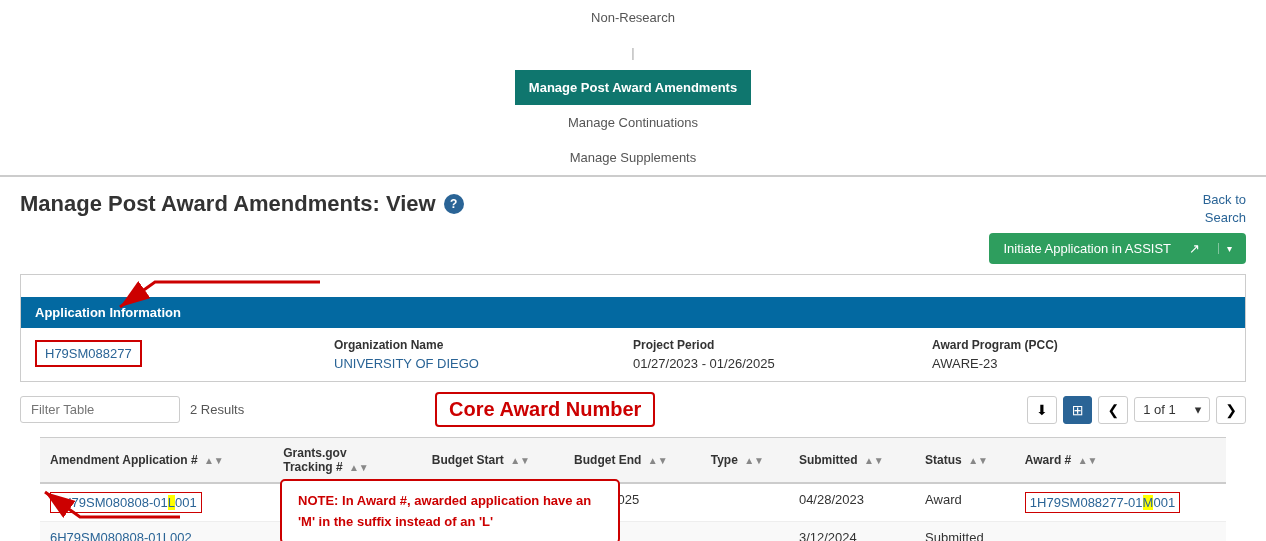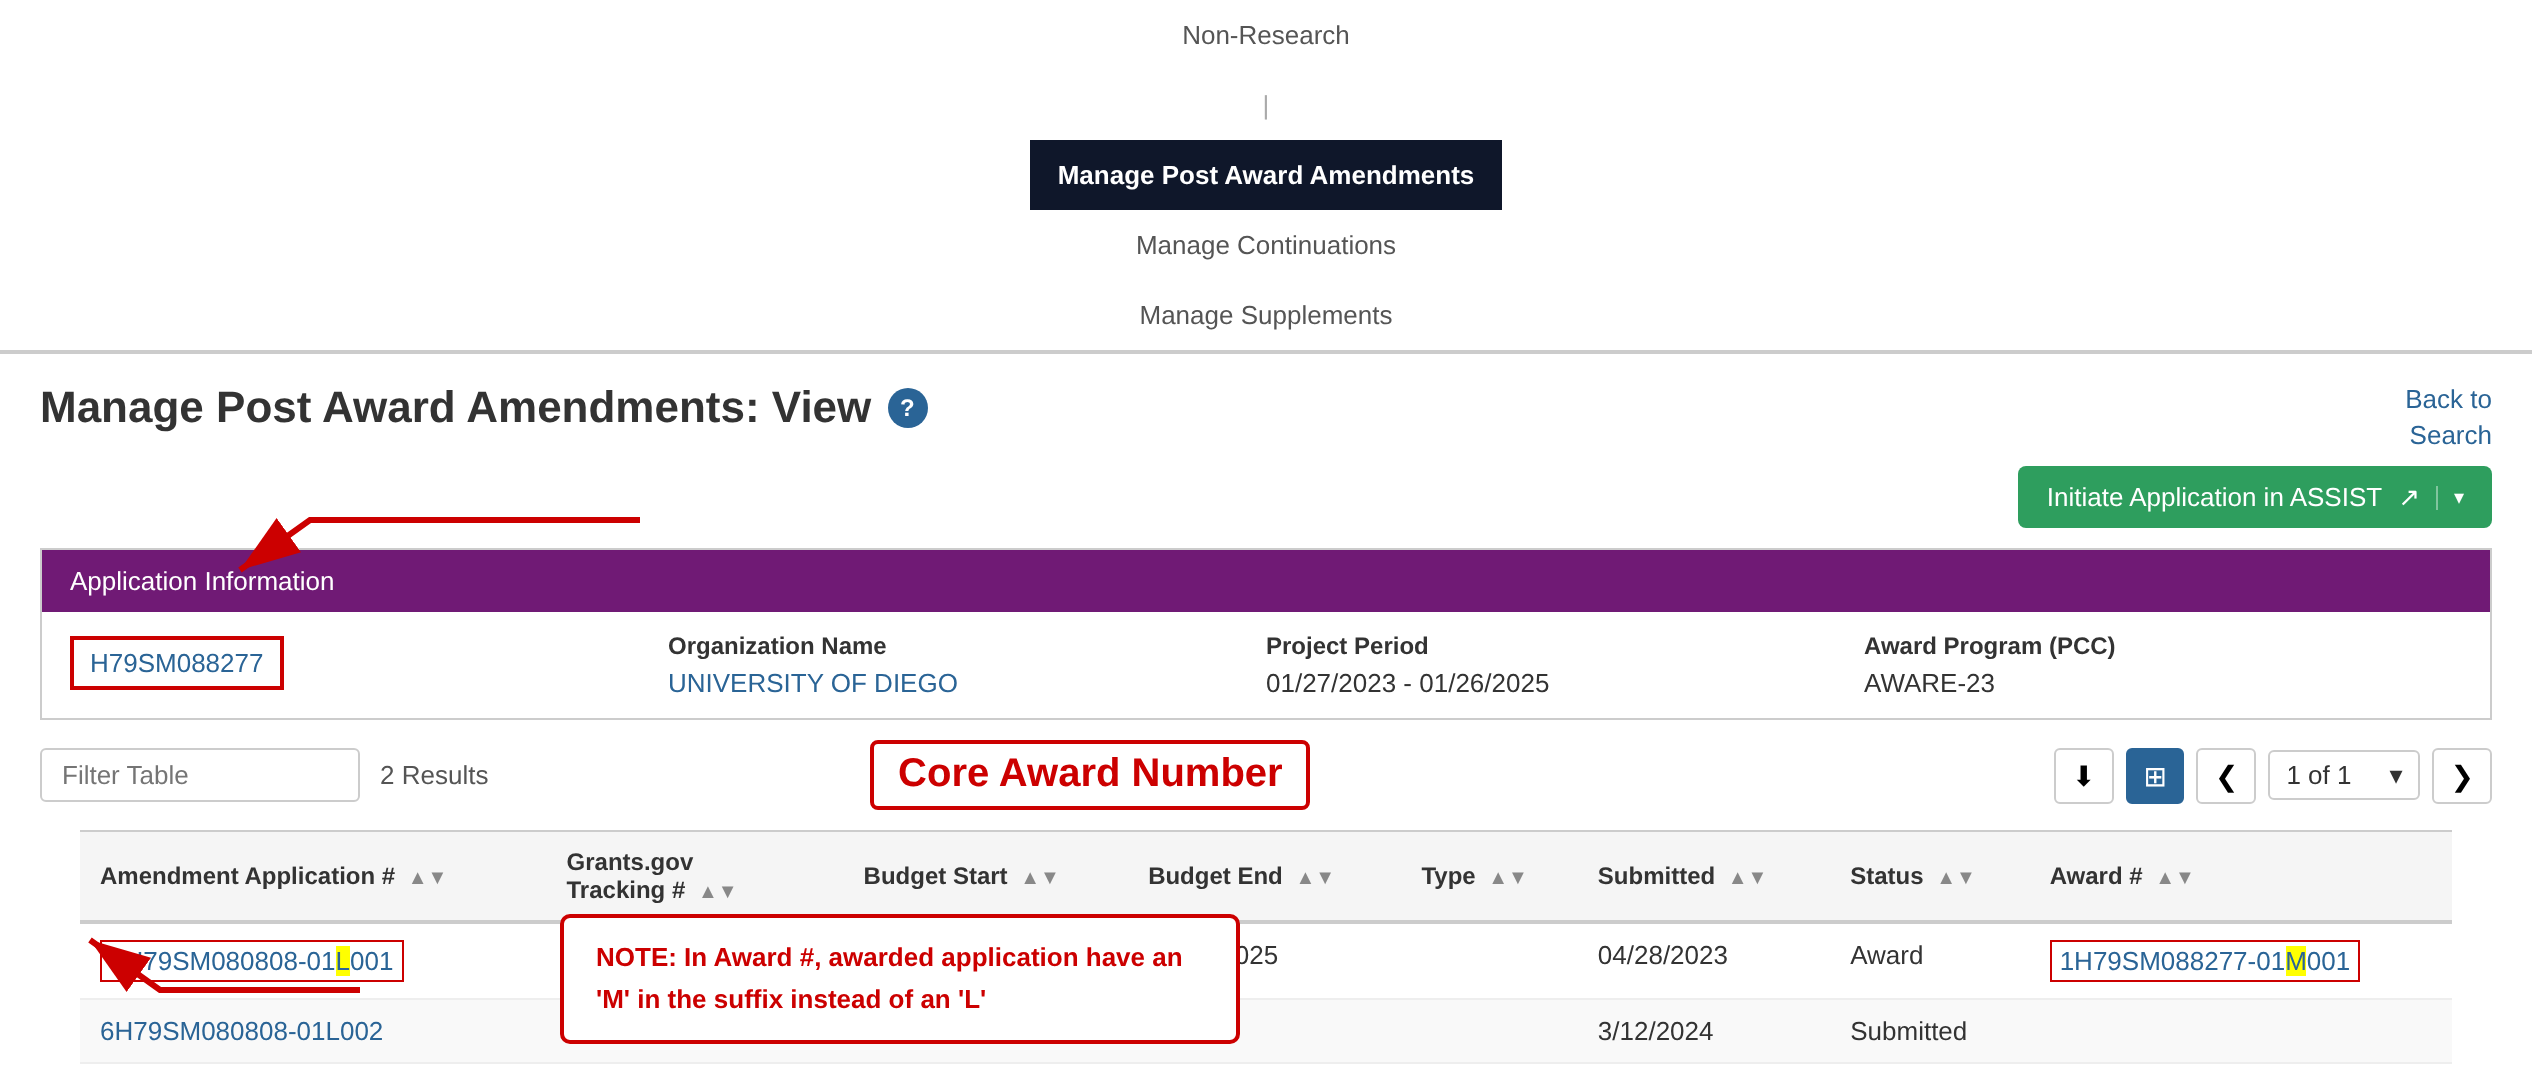--- a/index.html
+++ b/index.html
@@ -1,35 +1,35 @@
 <!DOCTYPE html>
 <html><head>
   <meta charset="utf-8">
   <style>
     * { box-sizing: border-box; margin: 0; padding: 0; }
     body { font-family: Arial, sans-serif; font-size: 13px; background: #fff; color: #333; width: 1266px; }
 
     
     .top-nav { display: flex; align-items: center; border-bottom: 2px solid #ccc; padding: 0 16px; background: #fff; flex-direction: column; }
     .top-nav-item { padding: 10px 14px; cursor: pointer; color: #555; font-size: 13px; white-space: nowrap; }
-    .top-nav-item.active { background: #0f172a; color: #fff; border-radius: 0; font-weight: bold; }
+    .top-nav-item.active { background: #0f766e; color: #fff; border-radius: 0; font-weight: bold; }
     .top-nav-divider { color: #aaa; padding: 10px 0; }
 
     
     .page-header { display: flex; align-items: flex-start; justify-content: space-between; padding: 14px 20px 10px; }
     .page-title { font-size: 22px; font-weight: bold; color: #333; display: flex; align-items: center; gap: 8px; }
     .help-icon { display: inline-flex; align-items: center; justify-content: center; width: 20px; height: 20px; background: #2a6496; color: #fff; border-radius: 50%; font-size: 12px; font-weight: bold; cursor: pointer; }
     .header-right { display: flex; flex-direction: column; align-items: flex-end; gap: 6px; }
     .back-to-search { color: #2a6496; font-size: 13px; cursor: pointer; text-align: right; line-height: 1.4; }
-    .initiate-btn { background: #2e9e5e; color: #fff; border: none; padding: 8px 14px; border-radius: 4px; font-size: 13px; cursor: pointer; display: flex; align-items: center; gap: 8px; white-space: nowrap; }
+    .initiate-btn { background: #2e9e5e; color: #fff; border: none; padding: 8px 14px; border-radius: 4px; font-size: 13px; cursor: pointer; display: flex; align-items: center; gap: 18px; white-space: nowrap; }
     .dropdown-arrow { font-size: 10px; border-left: 1px solid rgba(255,255,255,0.4); padding-left: 8px; }
 
     
     .app-info-panel { margin: 0 20px 0; border: 1px solid #ccc; }
-    .app-info-header { background: #701a75; color: #fff; padding: 8px 14px; font-size: 13px; font-weight: normal; }
+    .app-info-header { background: #0369a1; color: #fff; padding: 8px 14px; font-size: 13px; font-weight: bold; margin-top: 22px; }
     .app-info-body { display: flex; padding: 10px 14px; gap: 0; border-top: none; }
     .app-info-col { flex: 1; padding-right: 20px; }
     .app-info-label { font-weight: bold; font-size: 12px; color: #333; margin-bottom: 4px; }
     .app-info-value { font-size: 13px; color: #2a6496; }
     .award-number-box { border: 2px solid #cc0000; display: inline-block; padding: 4px 8px; color: #2a6496; font-size: 13px; margin-top: 2px; }
     .app-info-value.dark { color: #333; }
 
     
     .table-controls { display: flex; align-items: center; padding: 10px 20px; gap: 10px; }
     .filter-input { border: 1px solid #ccc; padding: 5px 10px; font-size: 13px; width: 160px; color: #999; border-radius: 3px; }

